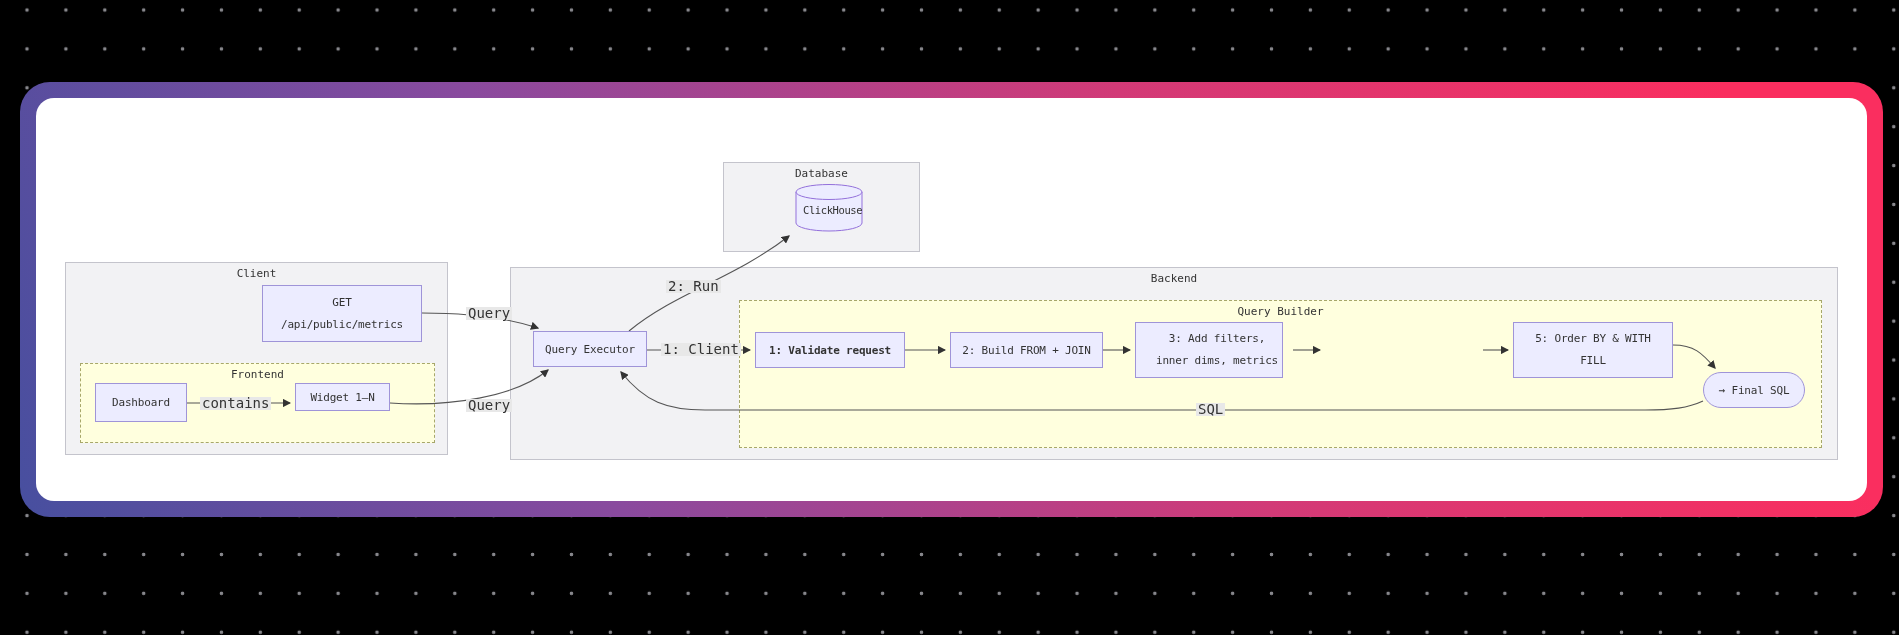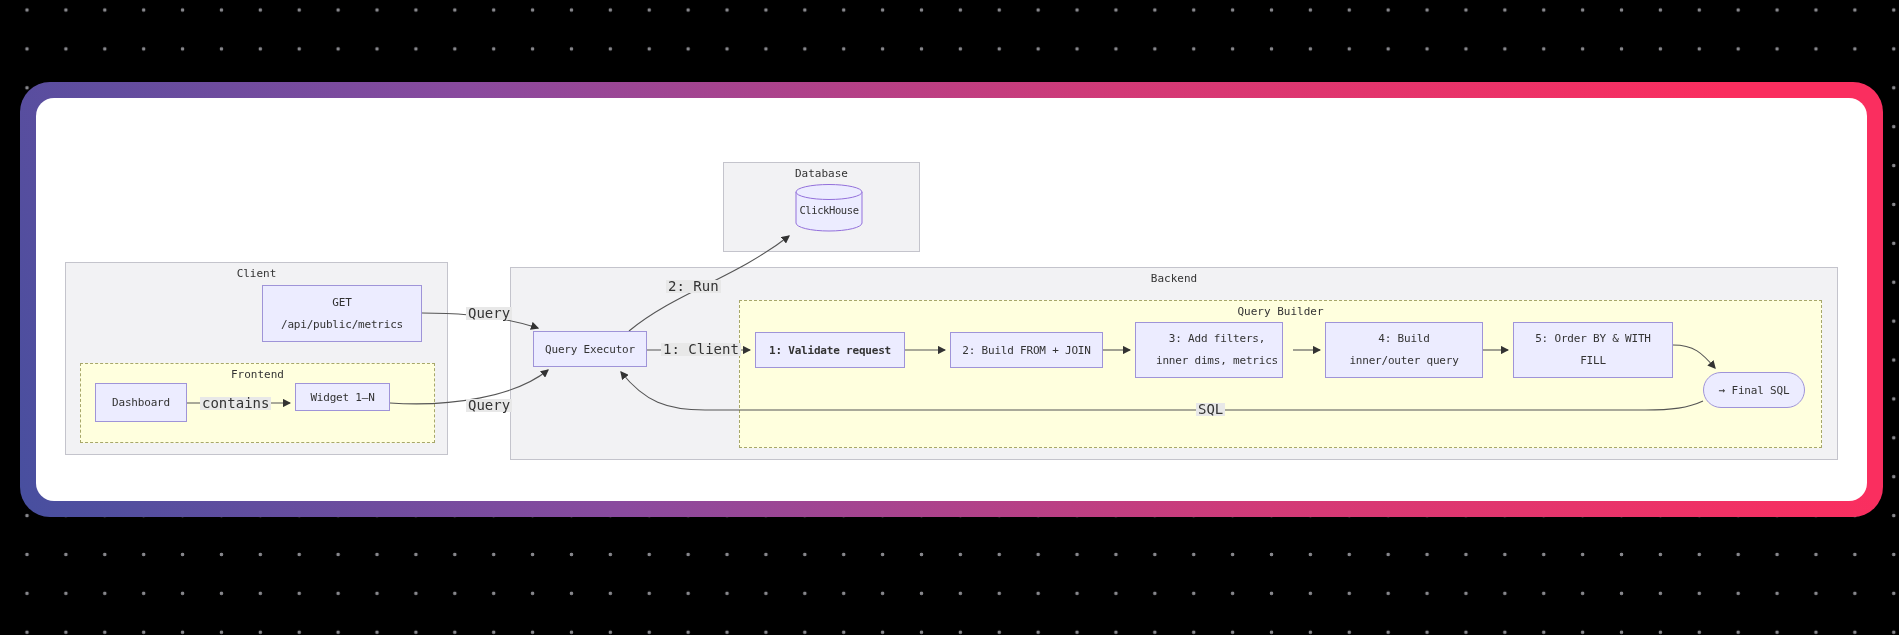--- a/index.html
+++ b/index.html
@@ -37,22 +37,22 @@
     background: #ECECFF; border: 1px solid #9f94d8; color: #333;
     font-size: 11px; letter-spacing: -0.2px;
     display: flex; flex-direction: column; align-items: center; justify-content: center;
     text-align: center;
   }
   .node .line { line-height: 15px; white-space: nowrap; }
   .node.two-line .line { line-height: 22px; }
 
   .cyl { position: absolute; z-index: 4; }
   .cyl .cyl-label {
-    position: absolute; left: 0; top: 21px; width: 100%;
-    text-align: center; font-size: 10.5px; color: #333; letter-spacing: -0.4px;
+    position: absolute; left: 8px; top: 21px; width: 100%;
+    text-align: left; font-size: 10.5px; color: #333; letter-spacing: -0.4px;
   }
 
   .edge-label {
     position: absolute; z-index: 5;
     background: #e8e8e8; color: #333;
     font-size: 14px; line-height: 13px; padding: 0 2px; white-space: nowrap;
   }
 </style>
 </head>
 <body>
@@ -137,24 +137,20 @@
 
     <div class="node" style="left:950px; top:332px; width:153px; height:36px;">
       <div class="line">2: Build FROM + JOIN</div>
     </div>
 
     <div class="node two-line" style="left:1135px; top:322px; width:148px; height:56px;padding-left:16px;">
       <div class="line">3: Add filters,</div>
       <div class="line">inner dims, metrics</div>
     </div>
 
-    <div class="node two-line" style="left:1325px; top:322px; width:158px; height:56px;">
-      <div class="line">4: Build</div>
-      <div class="line">inner/outer query</div>
-    </div>
 
     <div class="node two-line" style="left:1513px; top:322px; width:160px; height:56px;">
       <div class="line">5: Order BY &amp; WITH</div>
       <div class="line">FILL</div>
     </div>
 
     <div class="node" style="left:1703px; top:372px; width:102px; height:36px;border-radius:18px;">
       <div class="line">→ Final SQL</div>
     </div>
 

